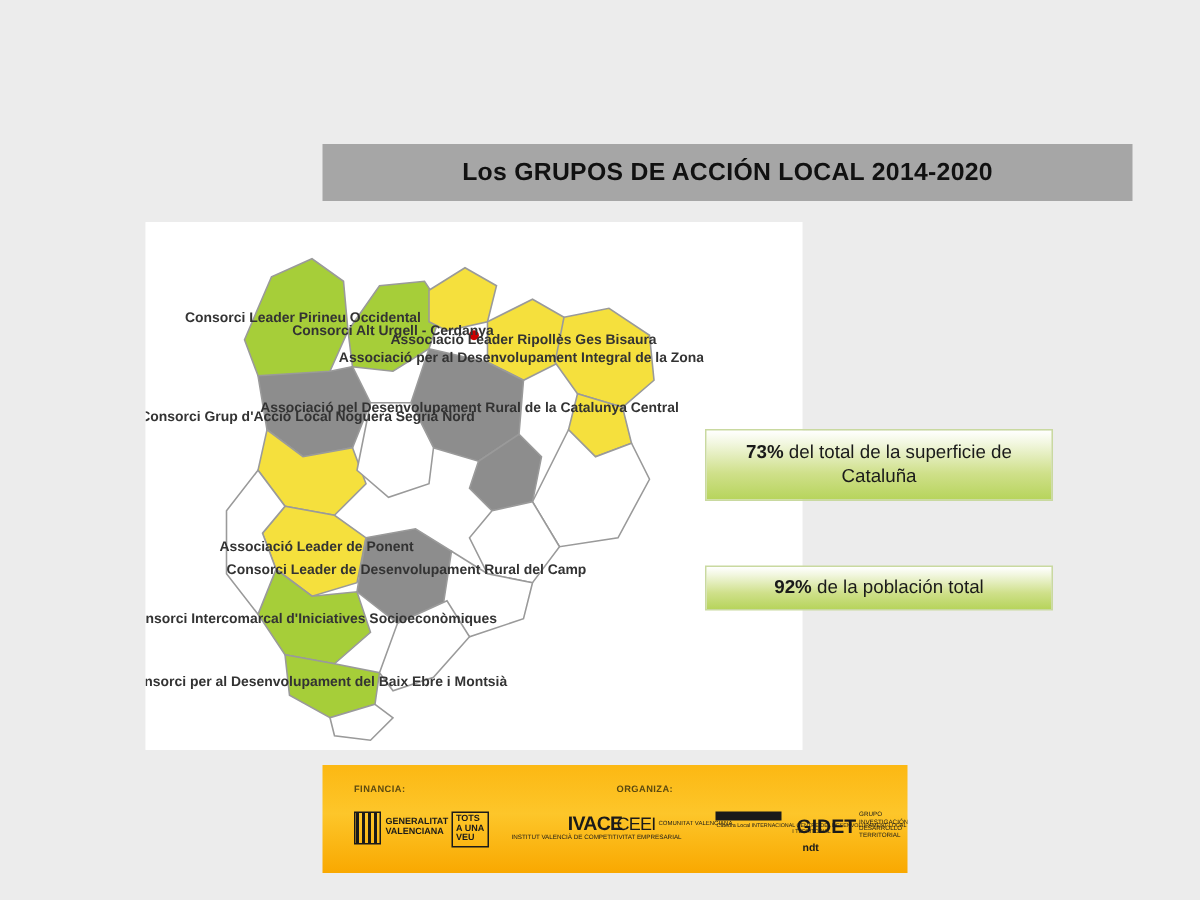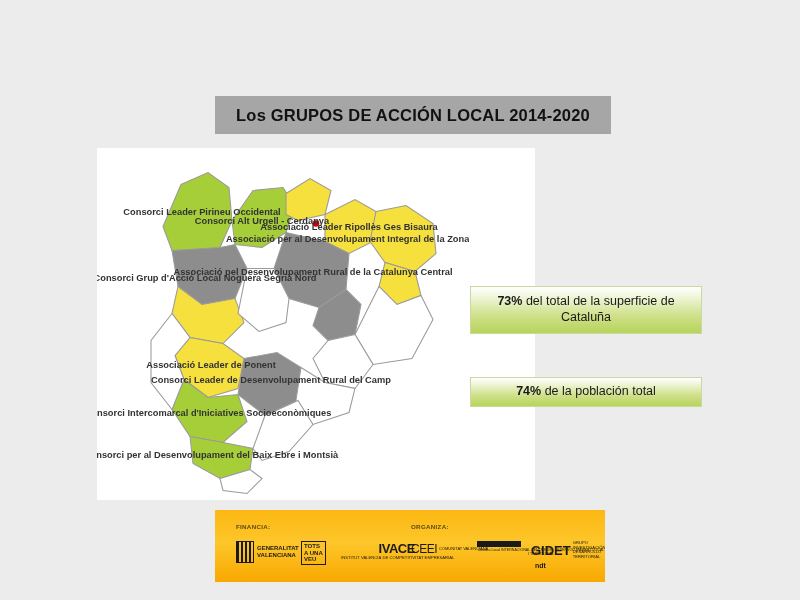--- a/index.html
+++ b/index.html
@@ -15,21 +15,21 @@
     position: relative;
     width: 800px;
     height: 600px;
     background: #ececec;
   }
   
   .title-bar {
     position: absolute;
     left: 215px;
     top: 96px;
-    width: 396px;
+    width: 540px;
     height: 38px;
     background: #a6a6a6;
     display: flex;
     align-items: center;
     justify-content: center;
   }
   .title-text {
     font-size: 16.5px;
     font-weight: bold;
     color: #111111;
@@ -191,21 +191,21 @@
         <text class="map-label" x="38" y="103">Consorci per al Desenvolupament del Baix Ebre i Montsià</text>
         <text class="map-label" x="37" y="89">Consorci Intercomarcal d'Iniciatives Socioeconòmiques</text>
       </g>
     </svg>
   </div>
 
   <div class="stat" id="stat-0">
     <span><b>73%</b><span> del total de la superficie de Cataluña</span></span>
   </div>
   <div class="stat" id="stat-2">
-    <span><b>74%</b><span> de la población total</span></span>
+    <span><b>92%</b><span> de la población total</span></span>
   </div>
 
   <div class="footer">
     <div class="footer-label" id="footer-label-financia">FINANCIA:</div>
     <div class="footer-label" id="footer-label-organiza">ORGANIZA:</div>
 
     <div class="logo" id="logo-gva">
       <div class="crest"></div>
       <div class="logo-txt">GENERALITAT
 VALENCIANA</div>

